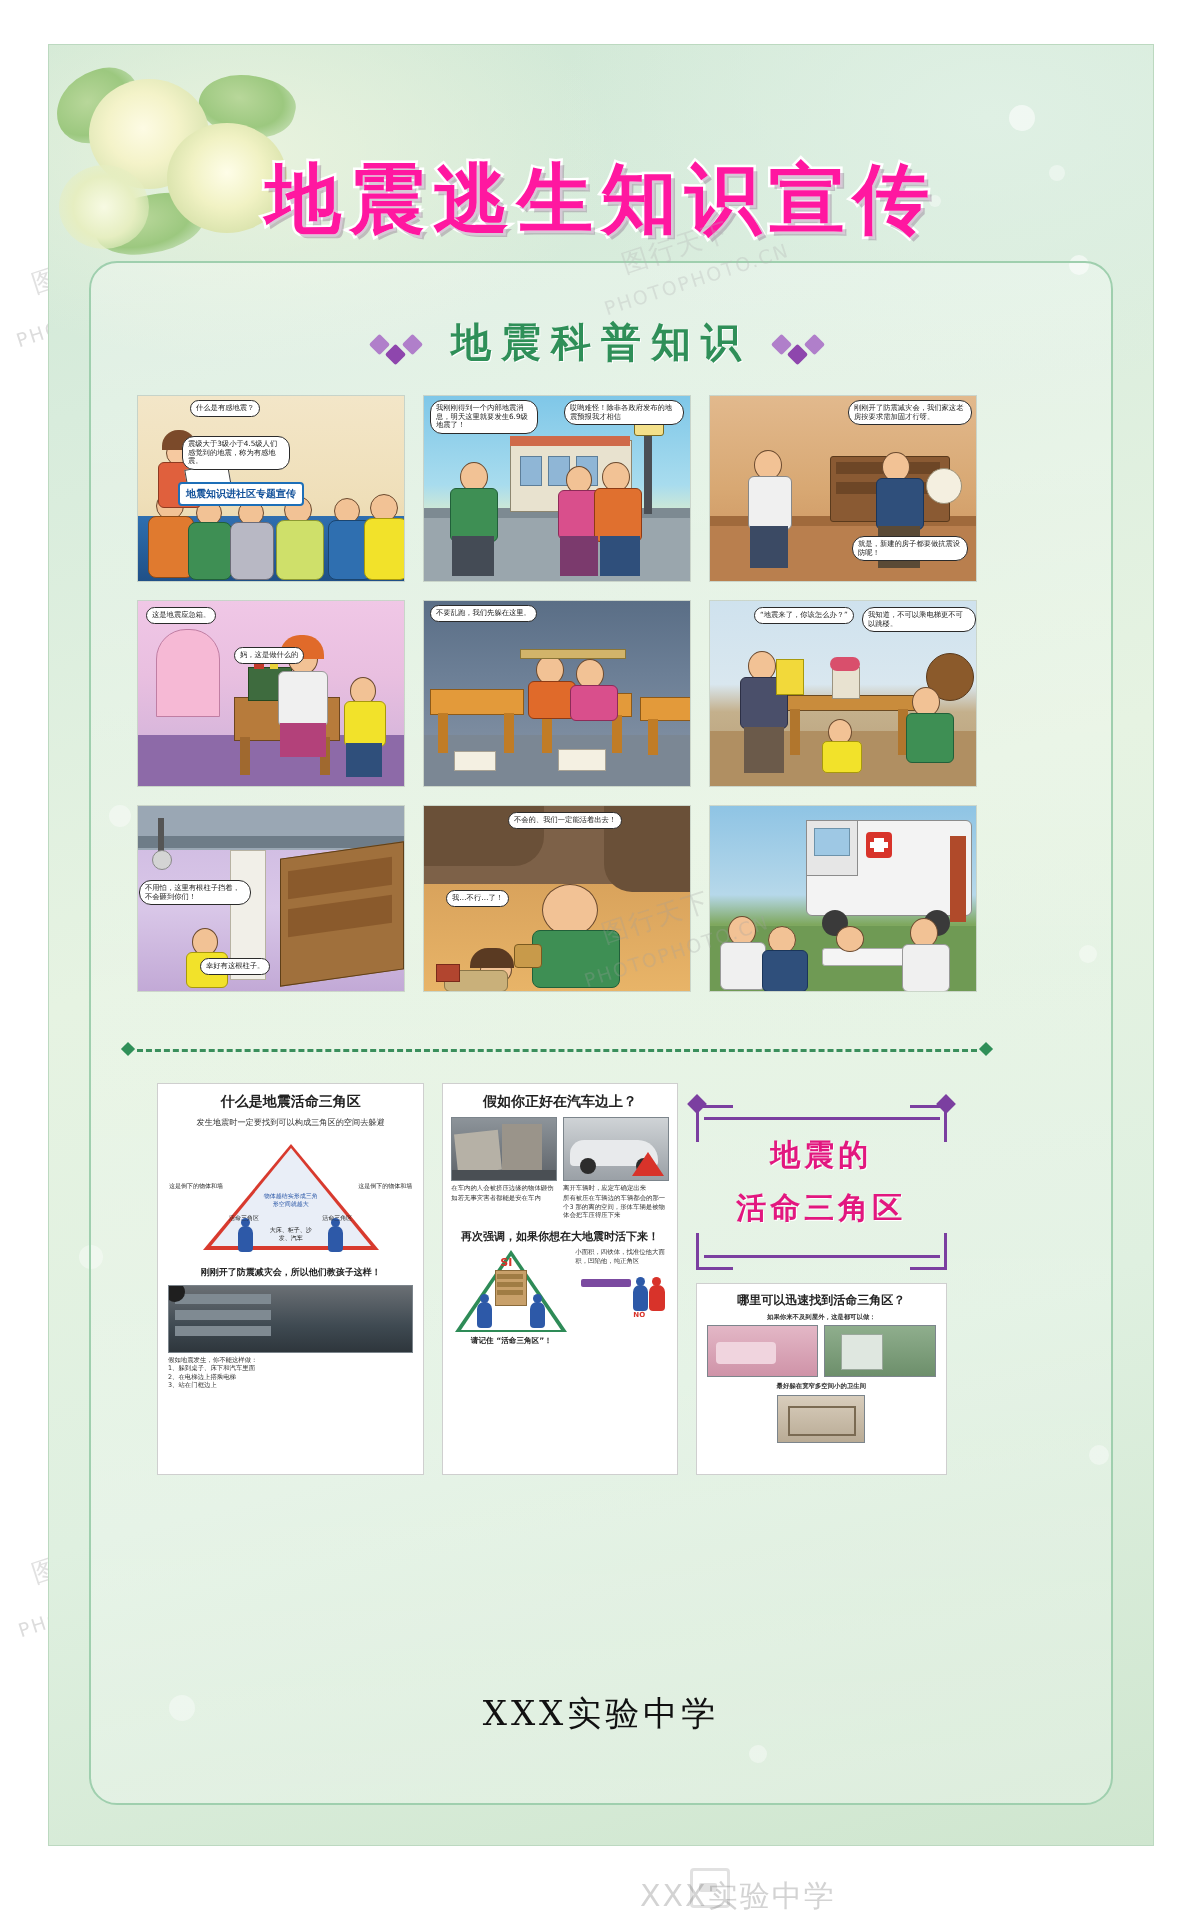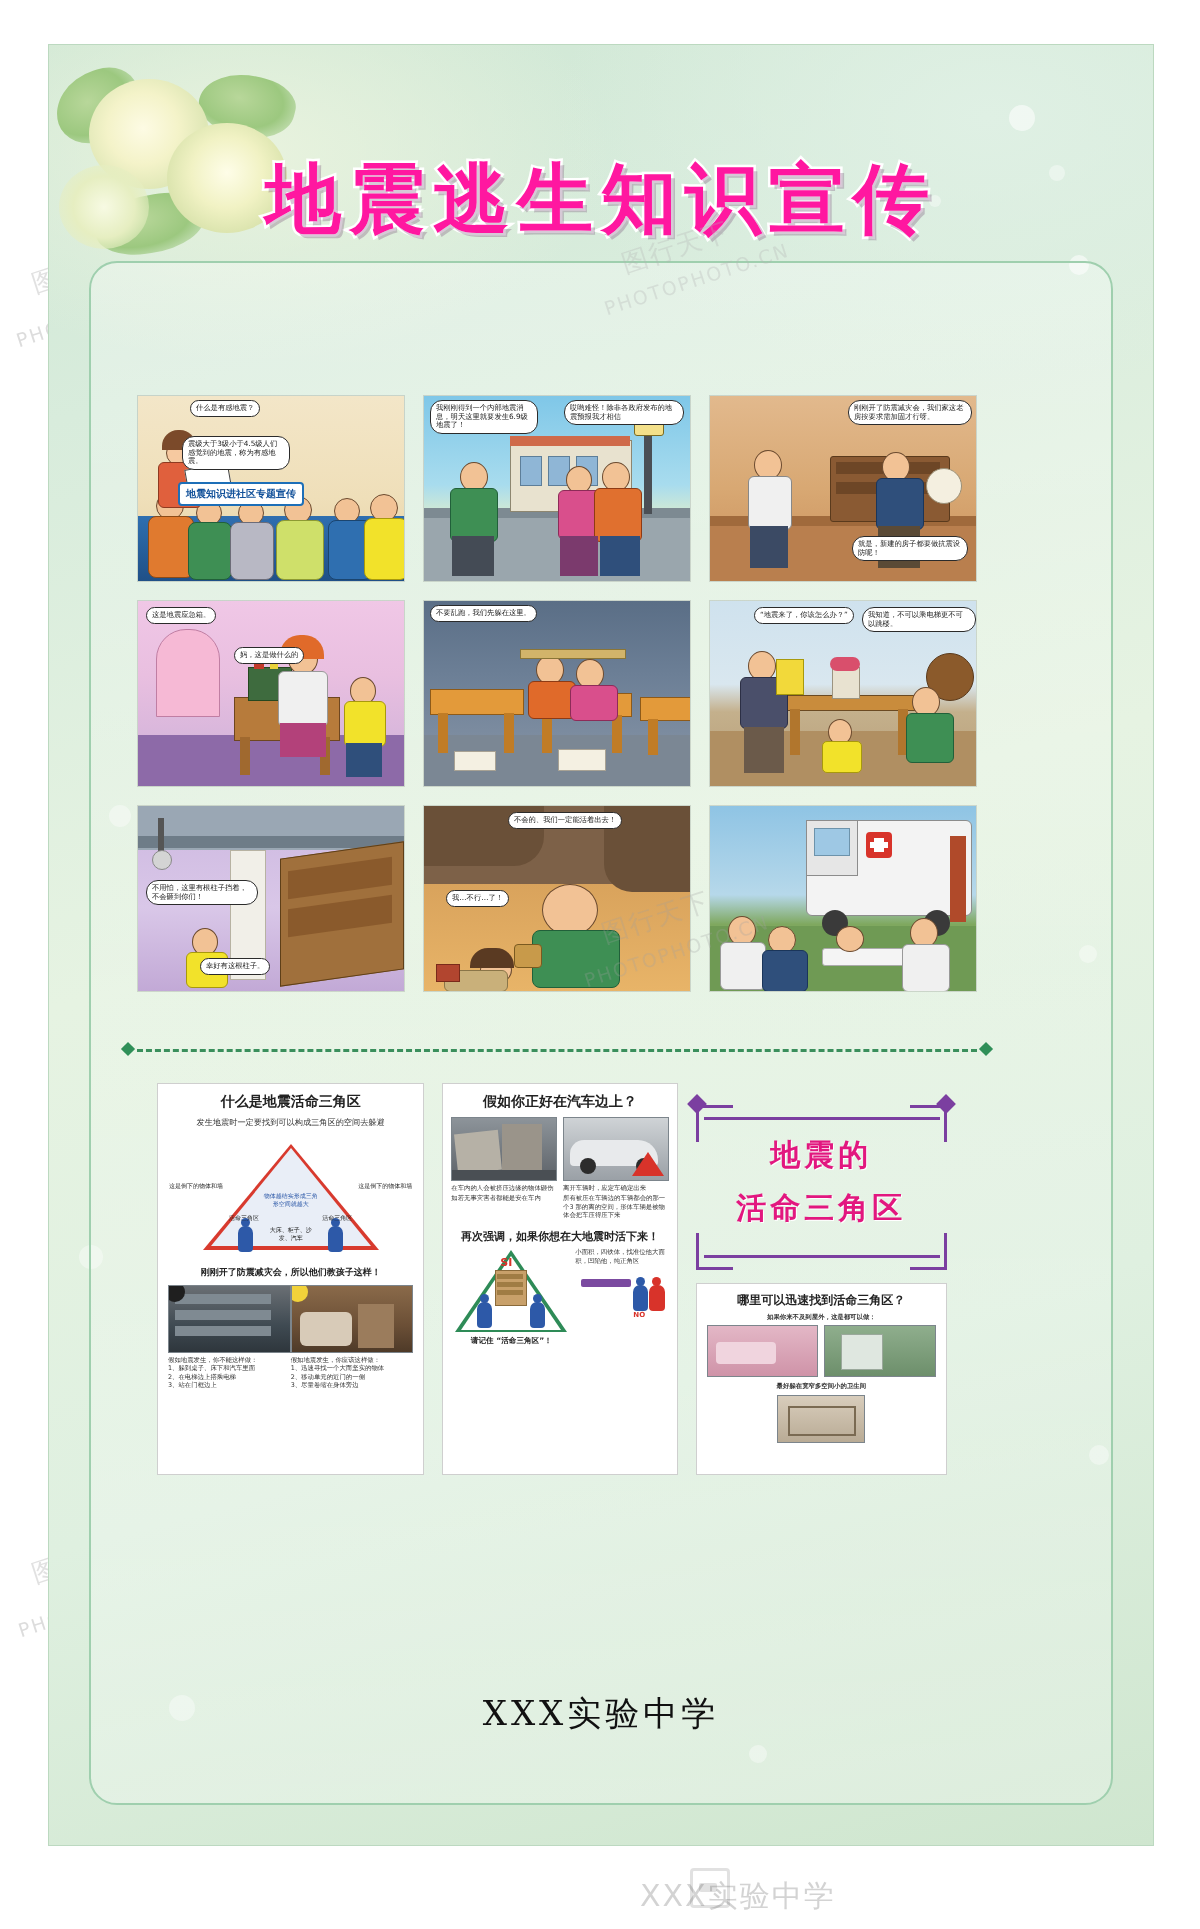--- a/index.html
+++ b/index.html
@@ -370,20 +370,25 @@
     <div class="bokeh s2" style="left:1030px; top:900px; width:18px; height:18px;"></div>
     <div class="bokeh s2" style="left:30px; top:1200px; width:24px; height:24px;"></div>
     <div class="bokeh s2" style="left:1040px; top:1400px; width:20px; height:20px;"></div>
     <div class="bokeh s2" style="left:120px; top:1650px; width:26px; height:26px;"></div>
     <div class="bokeh s2" style="left:700px; top:1700px; width:18px; height:18px;"></div>
 
     <div id="title">地震逃生知识宣传</div>
 
     <div id="panel"></div>
 
+    <div id="section-head">
+      <span class="ribbon left"><i></i><i></i><i></i></span>
+      <span class="txt">地震科普知识</span>
+      <span class="ribbon right"><i></i><i></i><i></i></span>
+    </div>
 
     <div id="comics">
 
       <div class="cell">
         <div class="bg" style="background:linear-gradient(180deg,#f3e6c8 0%,#efdfb9 55%,#e4d0a5 100%);"></div>
         <div class="fig" style="left:0;top:120px;width:268px;height:67px;background:linear-gradient(180deg,#2f6fb0,#1f4f86);"></div>
         <div class="fig" style="left:18px;top:96px;width:26px;height:26px;border-radius:50%;background:#f2c295;border:1px solid #6b4a2f;"></div>
         <div class="fig" style="left:10px;top:120px;width:44px;height:60px;border-radius:8px;background:#e07a2f;border:1px solid #8b4a17;"></div>
         <div class="fig" style="left:58px;top:104px;width:24px;height:24px;border-radius:50%;background:#f2c295;border:1px solid #6b4a2f;"></div>
         <div class="fig" style="left:50px;top:126px;width:42px;height:56px;border-radius:8px;background:#3e8f54;border:1px solid #21603a;"></div>
@@ -524,21 +529,21 @@
         <div class="fig" style="left:0;top:0;width:268px;height:44px;background:#9aa7b4;"></div>
         <div class="fig" style="left:0;top:30px;width:268px;height:12px;background:#6e7c88;"></div>
         <div class="fig" style="left:142px;top:44px;width:122px;height:126px;background:#a0703c;border:1px solid #5e3f18;transform:skewY(-8deg);"></div>
         <div class="fig" style="left:150px;top:58px;width:104px;height:28px;background:#8a5a2c;transform:skewY(-8deg);"></div>
         <div class="fig" style="left:150px;top:96px;width:104px;height:28px;background:#8a5a2c;transform:skewY(-8deg);"></div>
         <div class="fig" style="left:92px;top:44px;width:34px;height:128px;background:#f1efe8;border:1px solid #b7b2a2;"></div>
         <div class="fig" style="left:54px;top:122px;width:24px;height:26px;border-radius:50%;background:#f2c295;border:1px solid #6b4a2f;"></div>
         <div class="fig" style="left:48px;top:146px;width:40px;height:34px;border-radius:6px;background:#f2e22a;border:1px solid #a8990c;"></div>
         <div class="fig" style="left:20px;top:12px;width:6px;height:34px;background:#555;"></div>
         <div class="fig" style="left:14px;top:44px;width:18px;height:18px;border-radius:50%;background:#d4d4d4;border:1px solid #888;"></div>
-        <div class="bubble" style="left:8px; top:74px; max-width:100px;">不用怕，这里有根柱子挡着，不会砸到你们！</div>
+        <div class="bubble" style="left:1px; top:74px; max-width:100px;">不用怕，这里有根柱子挡着，不会砸到你们！</div>
         <div class="bubble" style="left:62px; top:152px; max-width:96px;">幸好有这根柱子。</div>
       </div>
 
       <div class="cell">
         <div class="bg" style="background:linear-gradient(180deg,#8a6a52 0%,#d9a35c 42%,#e8b468 100%);"></div>
         <div class="fig" style="left:0;top:0;width:268px;height:78px;background:#7d6148;"></div>
         <div class="fig" style="left:0;top:0;width:120px;height:60px;background:#6a5038;border-radius:0 0 30px 0;"></div>
         <div class="fig" style="left:180px;top:0;width:88px;height:86px;background:#6a5038;border-radius:0 0 0 28px;"></div>
         <div class="fig" style="left:118px;top:78px;width:54px;height:50px;border-radius:50%;background:#f2c295;border:1px solid #6b4a2f;"></div>
         <div class="fig" style="left:108px;top:124px;width:86px;height:56px;border-radius:8px;background:#3e8f54;border:1px solid #21603a;"></div>
@@ -602,31 +607,20 @@
             <div class="photo" style="height:66px; background:linear-gradient(180deg,#6a6f74,#3f4a52 60%,#2e363c);">
               <div style="position:absolute;left:6px;top:8px;width:96px;height:10px;background:#7f8a92;"></div>
               <div style="position:absolute;left:6px;top:24px;width:96px;height:10px;background:#7f8a92;"></div>
               <div style="position:absolute;left:6px;top:40px;width:96px;height:10px;background:#7f8a92;"></div>
               <div style="position:absolute;left:-4px;top:-4px;width:20px;height:20px;border-radius:50%;background:#1f1f1f;"></div>
             </div>
             <div class="tiny" style="padding-top:3px; white-space:pre-line;">假如地震发生，你不能这样做：
 1、躲到桌子、床下和汽车里面
 2、在电梯边上搭乘电梯
 3、站在门框边上</div>
-          </div>
-          <div style="flex:1;">
-            <div class="photo" style="height:66px; background:linear-gradient(180deg,#8a6a4a,#6b4f36 60%,#4e3a28);">
-              <div style="position:absolute;left:8px;top:26px;width:52px;height:34px;background:#d8cbb8;border-radius:6px;"></div>
-              <div style="position:absolute;left:66px;top:18px;width:36px;height:44px;background:#9b7c5c;"></div>
-              <div style="position:absolute;left:-4px;top:-4px;width:20px;height:20px;border-radius:50%;background:#f2d23a;"></div>
-            </div>
-            <div class="tiny" style="padding-top:3px; white-space:pre-line;">假如地震发生，你应该这样做：
-1、迅速寻找一个大而坚实的物体
-2、移动单元的近门的一侧
-3、尽量卷缩在身体旁边</div>
           </div>
         </div>
       </div>
 
       <div class="wpanel" style="width:236px;">
         <h4>假如你正好在汽车边上？</h4>
         <div style="display:flex; gap:6px; padding:0 8px;">
           <div style="flex:1;">
             <div class="photo" style="height:62px; background:linear-gradient(180deg,#8d949a,#5d6268);">
               <div style="position:absolute;left:4px;top:14px;width:44px;height:40px;background:#b6b1a6;transform:rotate(-6deg);"></div>

